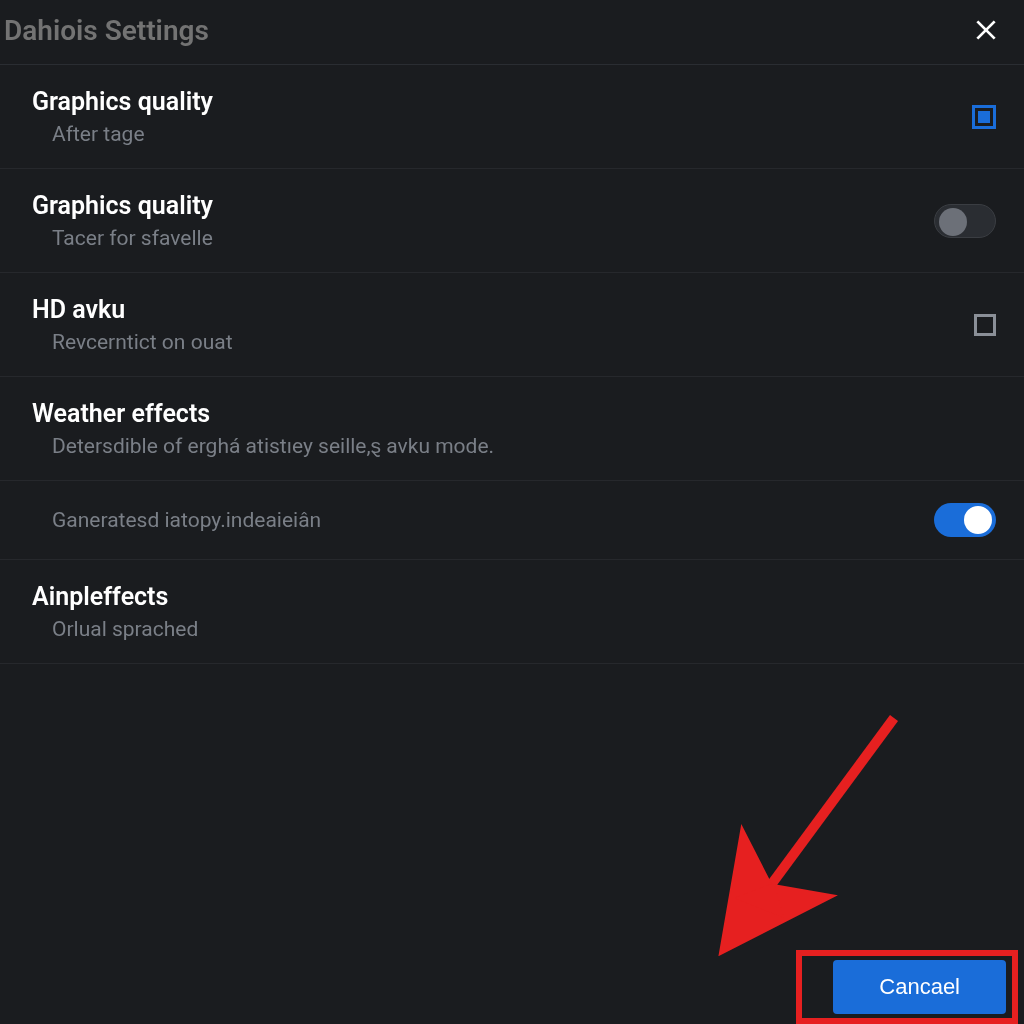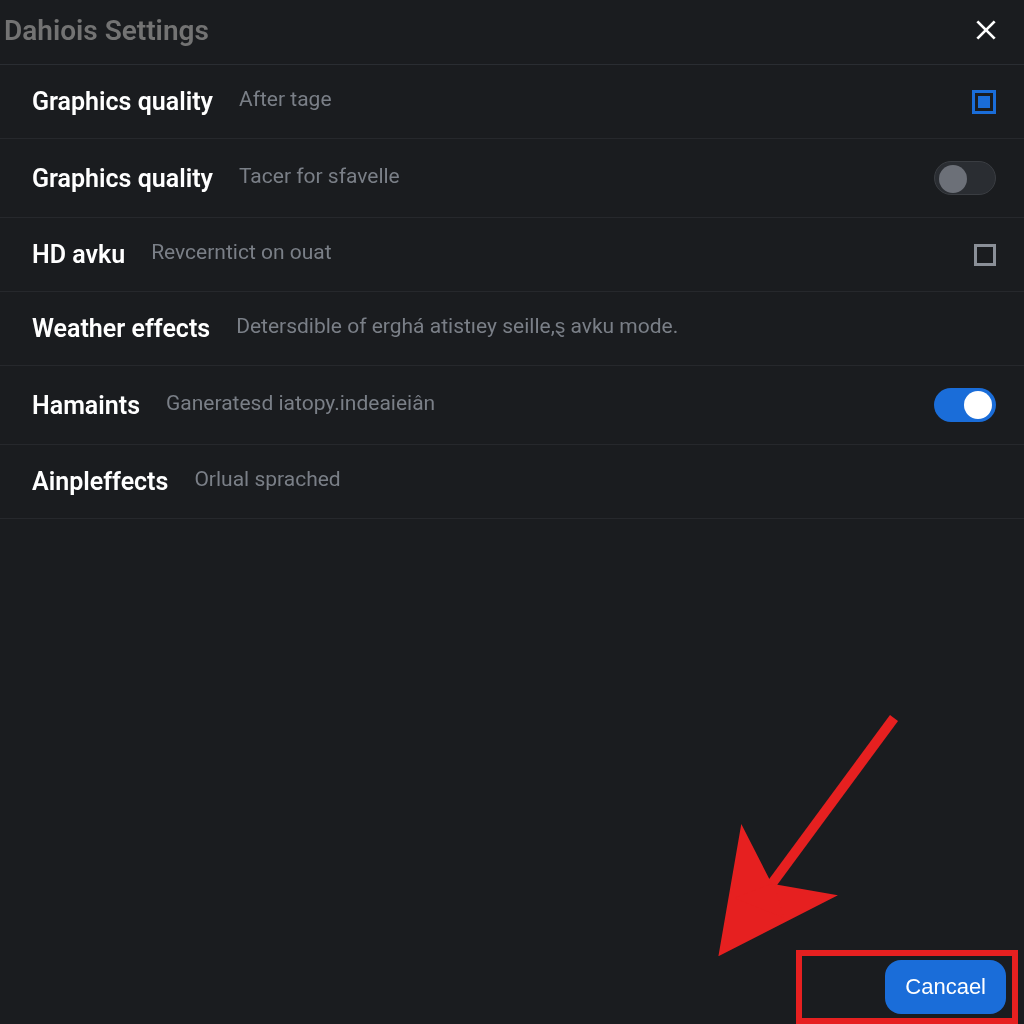--- a/index.html
+++ b/index.html
@@ -46,21 +46,21 @@
     }
     .setting-row {
       display: flex;
       justify-content: space-between;
       align-items: center;
       padding: 22px 28px 22px 32px;
       border-bottom: 1px solid #26282c;
     }
     .setting-text {
       display: flex;
-      flex-direction: row;
+      flex-direction: column;
       gap: 6px;
       justify-content: flex-end;
     }
     .setting-title {
       font-size: 25px;
       font-weight: 600;
       color: #ffffff;
     }
     .setting-subtitle {
       font-size: 21px;
@@ -117,23 +117,23 @@
     .footer {
       position: absolute;
       bottom: 10px;
       right: 18px;
     }
     .cancel-btn {
       background: #1a6dd9;
       color: #ffffff;
       font-size: 22px;
       font-weight: 400;
-      padding: 14px 20px;
+      padding: 14px 46px;
       border: none;
-      border-radius: 16px;
+      border-radius: 4px;
       cursor: pointer;
     }
     .highlight-box {
       position: absolute;
       bottom: 0px;
       right: 6px;
       width: 222px;
       height: 74px;
       border: 6px solid #e62020;
       pointer-events: none;
@@ -192,21 +192,20 @@
 
   <div class="setting-row">
     <div class="setting-text">
       <div class="setting-title">Weather effects</div>
       <div class="setting-subtitle">Detersdible of erghá atistıey seille,ȿ avku mode.</div>
     </div>
   </div>
 
   <div class="setting-row">
     <div class="setting-text">
-      <div class="setting-title">Hamaints</div>
       <div class="setting-subtitle">Ganeratesd iatopy.indeaieiân</div>
     </div>
     <div class="toggle toggle-on">
       <div class="toggle-knob"></div>
     </div>
   </div>
 
   <div class="setting-row">
     <div class="setting-text">
       <div class="setting-title">Ainpleffects</div>

